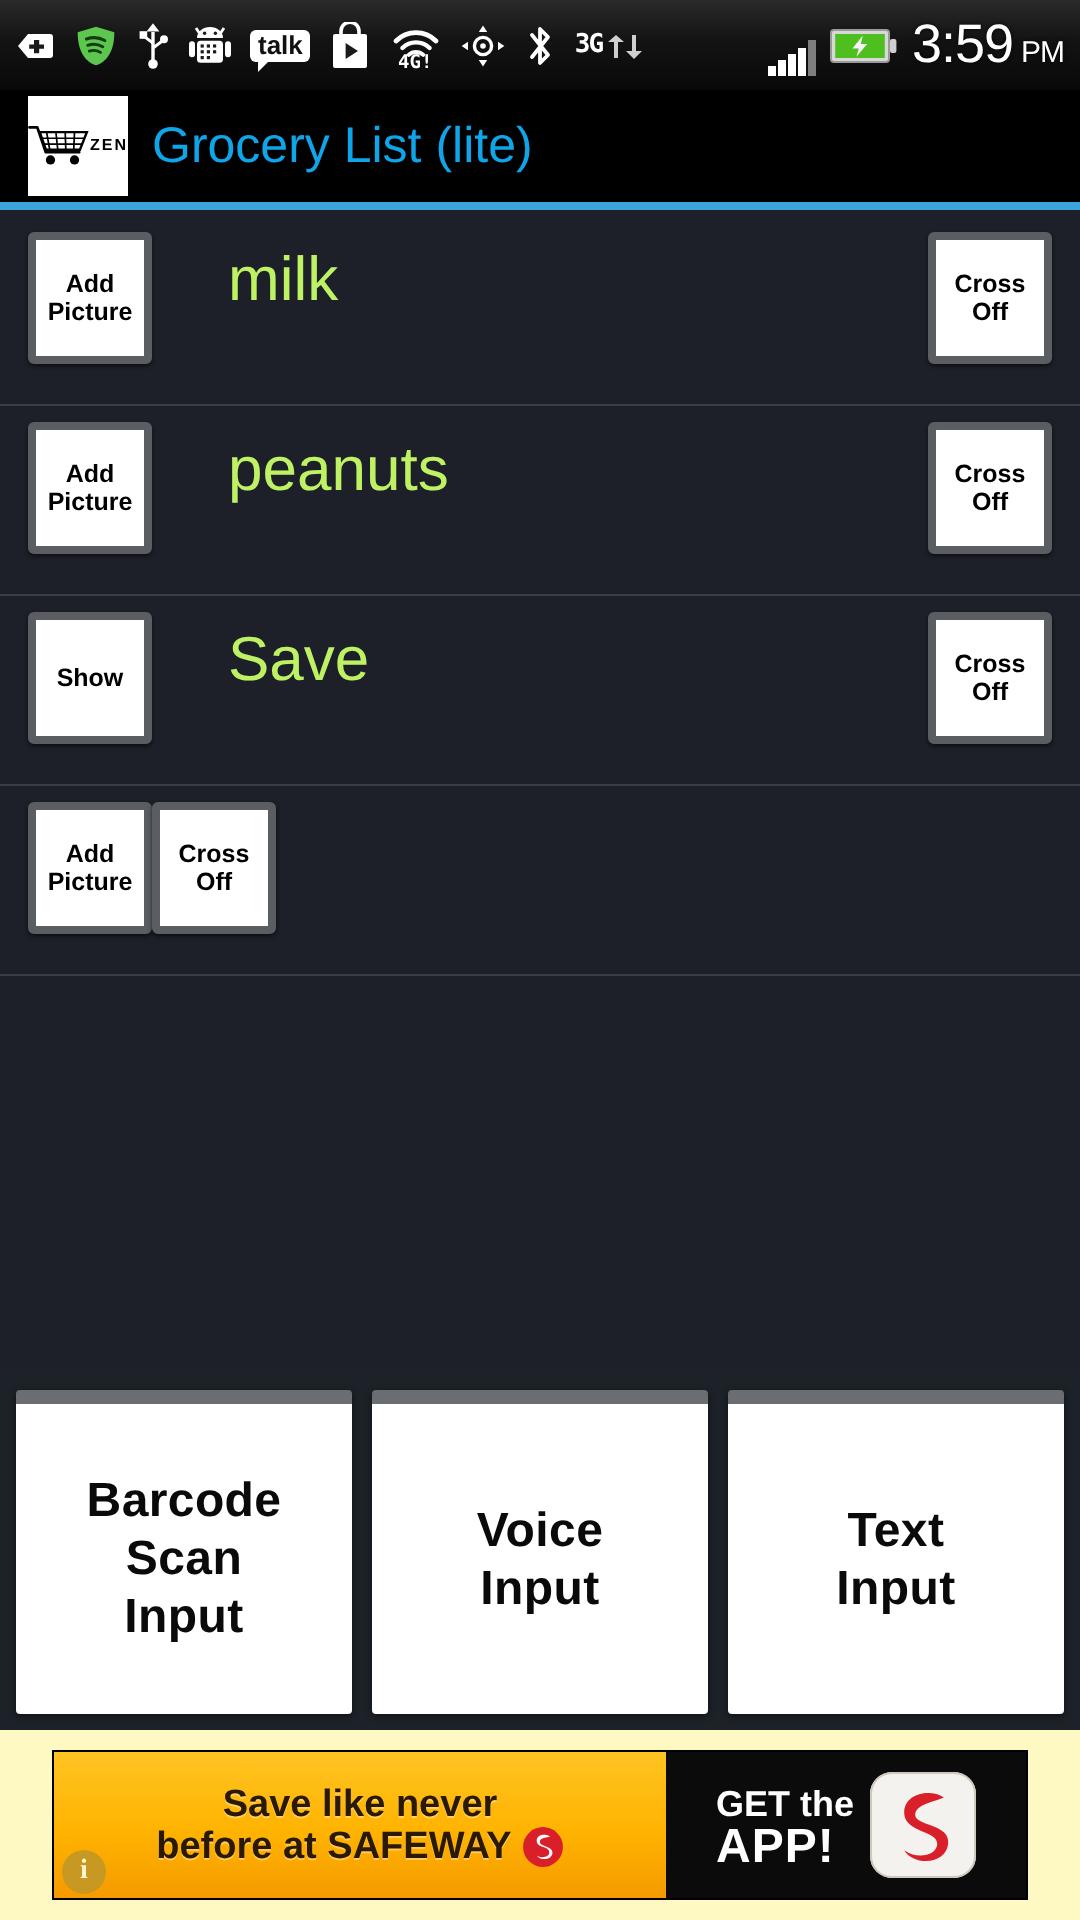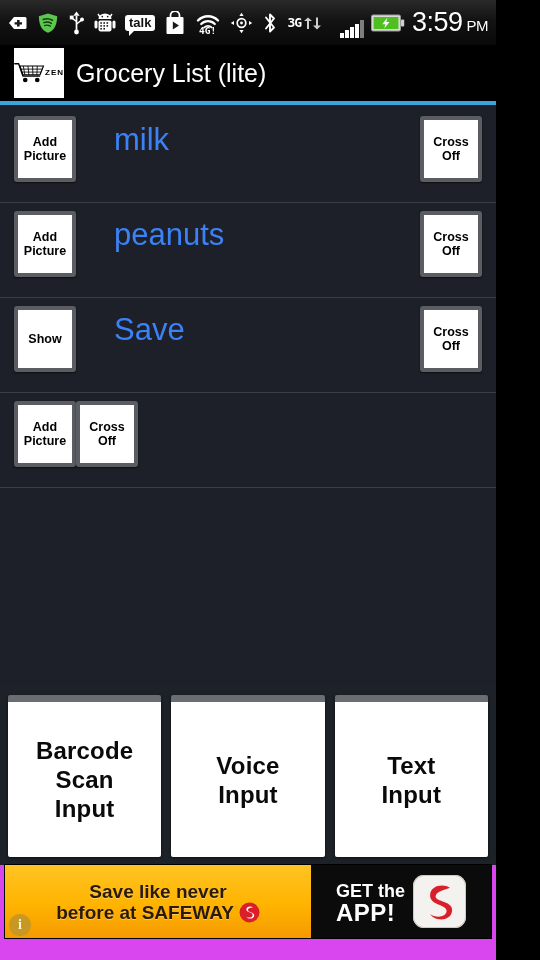--- a/index.html
+++ b/index.html
@@ -4,21 +4,21 @@
 <style>
   * { box-sizing: border-box; margin: 0; padding: 0; }
   html, body {
     width: 540px; height: 960px;
     background: #000;
     font-family: "Liberation Sans", sans-serif;
     overflow: hidden;
   }
   #screen {
     position: relative;
-    width: 496px; height: 960px;
+    width: 540px; height: 960px;
     background: #1d2028;
     display: flex; flex-direction: column;
   }
 
   
   .statusbar {
     height: 45px; flex: 0 0 45px;
     background: linear-gradient(to bottom, #2a2a2a 0%, #131313 45%, #090909 100%);
     display: flex; align-items: center;
     padding: 0 8px 0 6px;
@@ -56,33 +56,33 @@
     background:#000; display:flex; align-items:center; gap:12px;
     padding-left:14px;
   }
   .applogo {
     width:50px; height:50px; background:#fff;
     display:flex; flex-direction:row; align-items:center; justify-content:center;
     flex:0 0 50px;
   }
   .applogo .zen { font-size:8px; font-weight:700; color:#000; letter-spacing:1px;
                   margin-top:-1px; font-family:"Liberation Sans", sans-serif;}
-  .apptitle { color:#ffffff; font-size:25px; font-weight:400; letter-spacing:0px; }
+  .apptitle { color:#0ea5e9; font-size:25px; font-weight:400; letter-spacing:0px; }
   .accentline { flex:0 0 4px; height:4px; background:#3ba4db; }
 
   
   .list { flex: 1 1 auto; background:#1d2028; padding-top:3px; overflow:hidden; }
   .row {
     height:95px; position:relative;
     display:flex; align-items:flex-start; padding:8px 14px 0 14px;
     border-bottom:1px solid #3a3d44;
   }
   .row .sidebtn-wrap { flex:0 0 62px; }
   .row .itemname {
-    flex:1 1 auto; color:#3b82f6; font-size:31px; font-weight:400;
+    flex:1 1 auto; color:#bef264; font-size:31px; font-weight:400;
     padding-left:38px; line-height:48px; letter-spacing:0px;
     white-space:nowrap; overflow:hidden;
   }
   .minibtn {
     width:62px; height:66px;
     background:#fff;
     border:4px solid #5a5d62;
     border-radius:3px;
     display:flex; align-items:center; justify-content:center;
     text-align:center;
@@ -103,22 +103,22 @@
     border-radius:2px;
     display:flex; align-items:center; justify-content:center;
     text-align:center; color:#0a0a0a;
     font-size:24px; font-weight:700; line-height:29px;
     letter-spacing:.2px;
     box-shadow: 0 1px 3px rgba(0,0,0,.55);
   }
 
   
   .adwrap {
-    flex:0 0 95px; background:#d946ef;
-    display:flex; justify-content:center;
+    flex:0 0 95px; background:#fef9c3;
+    display:flex; align-items:center; justify-content:center;
   }
   .ad {
     width:486px; height:73px; display:flex; position:relative;
     box-shadow:0 0 0 1px #000;
   }
   .ad .left {
     flex:1 1 auto; background:linear-gradient(to bottom,#ffc423 0%, #ffb300 55%, #f59a00 100%);
     display:flex; align-items:center; justify-content:center;
     position:relative;
   }

